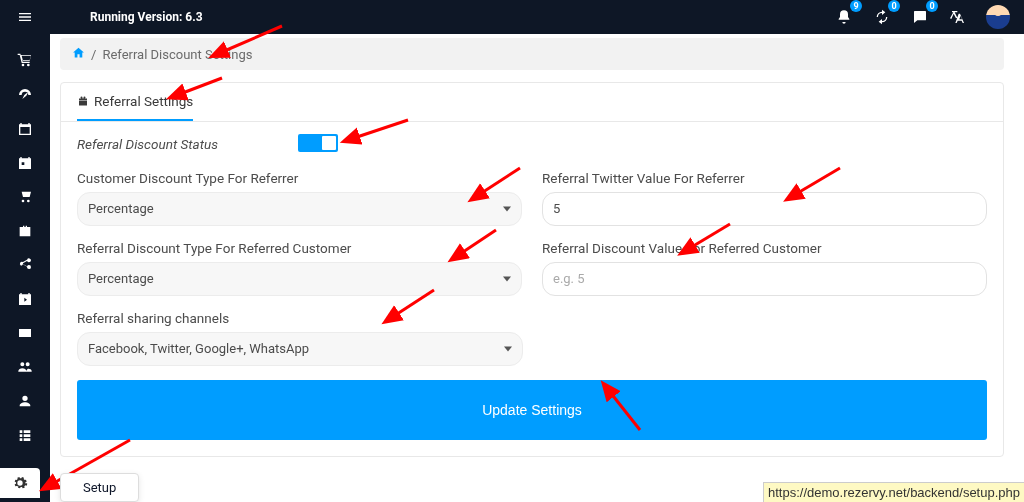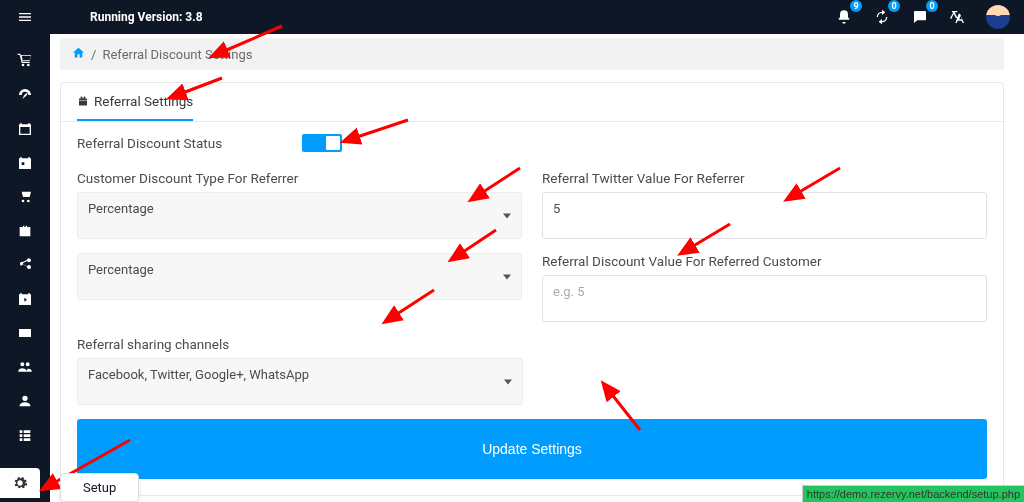--- a/index.html
+++ b/index.html
@@ -167,48 +167,49 @@
     margin-bottom: 6px;
     display: block;
   }
   .note {
     font-size: 11px;
     color: #888;
     margin-bottom: 6px;
   }
   .status-row {
     display: flex;
-    align-items: center;
+    align-items: flex-end;
     gap: 80px;
     margin-bottom: 18px;
+    font-style: italic;
   }
   .toggle {
     width: 40px; height: 18px;
     background: #009dff;
     border-radius: 2px;
     position: relative;
     cursor: pointer;
   }
   .toggle::after {
     content: "";
     position: absolute;
     top: 2px; right: 2px;
     width: 14px; height: 14px;
     background: #fff;
     border-radius: 1px;
   }
   .select, .input, .multiselect {
     width: 100%;
     background: #f7f7f7;
     border: 1px solid #ececec;
-    border-radius: 3px;
+    border-radius: 13px;
     padding: 8px 10px;
     font-size: 13px;
     color: #4c4c4c;
-    height: 47px;
+    height: 34px;
     position: relative;
     cursor: pointer;
   }
   .input {
     background: #fff;
     border: 1px solid #e2e2e2;
     cursor: text;
   }
   .input.placeholder { color: #aaa; }
   .select .caret, .multiselect .caret {
@@ -245,40 +246,40 @@
     border-radius: 4px;
     padding: 6px 22px;
     font-size: 13px;
     box-shadow: 0 2px 6px rgba(0,0,0,.1);
     color: #0f172a;
     z-index: 40;
   }
   .url-hint {
     position: absolute;
     bottom: 0; right: 0;
-    background: #22c55e;
+    background: #fef9c3;
     border-top: 1px solid #ccc;
     border-left: 1px solid #ccc;
-    font-size: 11px;
+    font-size: 13px;
     color: #333;
     padding: 2px 4px;
     font-family: Arial, sans-serif;
     z-index: 40;
   }
 </style>
 </head>
 <body>
 
 <div class="topbar">
   <div class="hamburger">
     <svg viewBox="0 0 24 24" width="16" height="16">
         <path d="M3 6h18v2H3zM3 11h18v2H3zM3 16h18v2H3z"></path>
       </svg>
   </div>
-  <div class="version">Running Version: 3.8</div>
+  <div class="version">Running Version: 6.3</div>
   <div class="top-right">
     <div class="top-icon">
       <svg viewBox="0 0 24 24" width="16" height="16">
           <path d="M12 2a6 6 0 00-6 6v4l-2 3v1h16v-1l-2-3V8a6 6 0 00-6-6zm0 20a2.5 2.5 0 002.5-2.5h-5A2.5 2.5 0 0012 22z"></path>
         </svg>
       <span class="badge">9</span>
     </div>
     <div class="top-icon">
       <svg viewBox="0 0 24 24" width="16" height="16">
           <path d="M4 12a8 8 0 018-8V1l5 4-5 4V6a6 6 0 00-6 6H4zm16 0a8 8 0 01-8 8v3l-5-4 5-4v3a6 6 0 006-6h2z"></path>
@@ -404,20 +405,21 @@
       <div class="form-col">
         <span class="label">Referral Twitter Value For Referrer</span>
         <div class="input">
           <span>5</span>
         </div>
       </div>
     </div>
 
     <div class="form-row">
       <div class="form-col">
+        <span class="label">Referral Discount Type For Referred Customer</span>
         <div class="select">
           <span>Percentage</span>
           <span class="caret"></span>
         </div>
       </div>
       <div class="form-col">
         <span class="label">Referral Discount Value For Referred Customer</span>
         <div class="input placeholder">
           <span>e.g. 5</span>
         </div>

